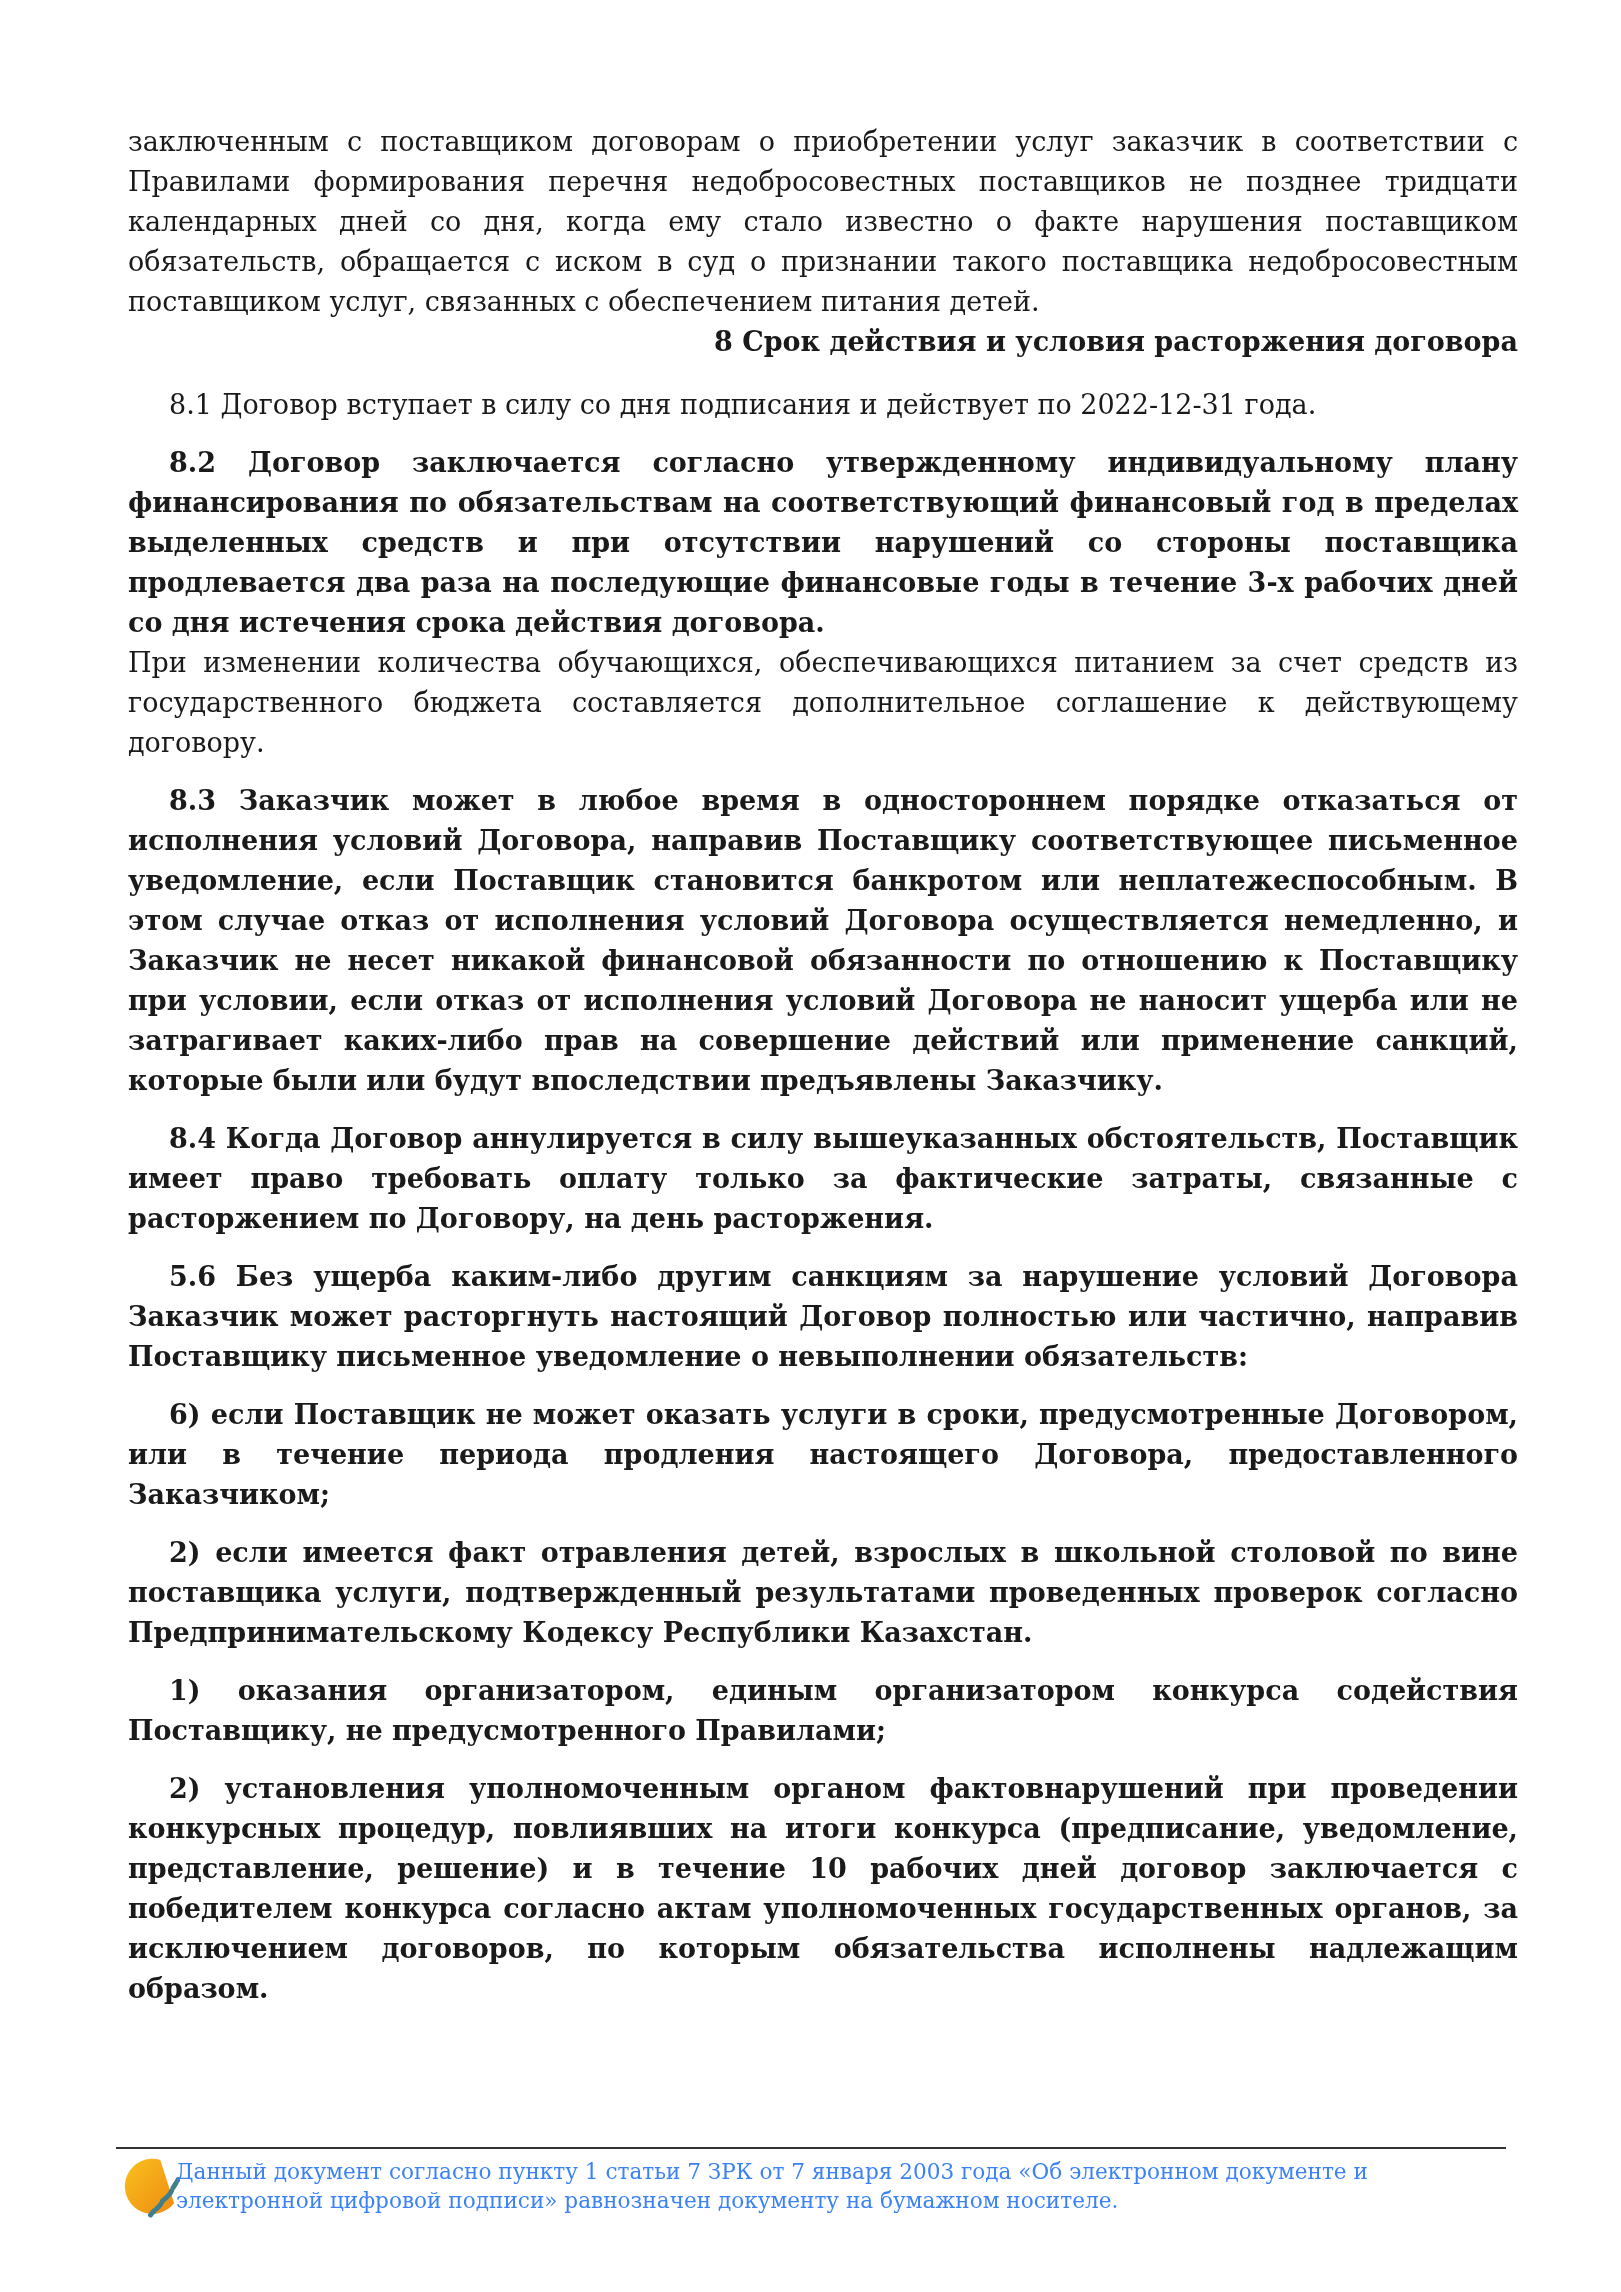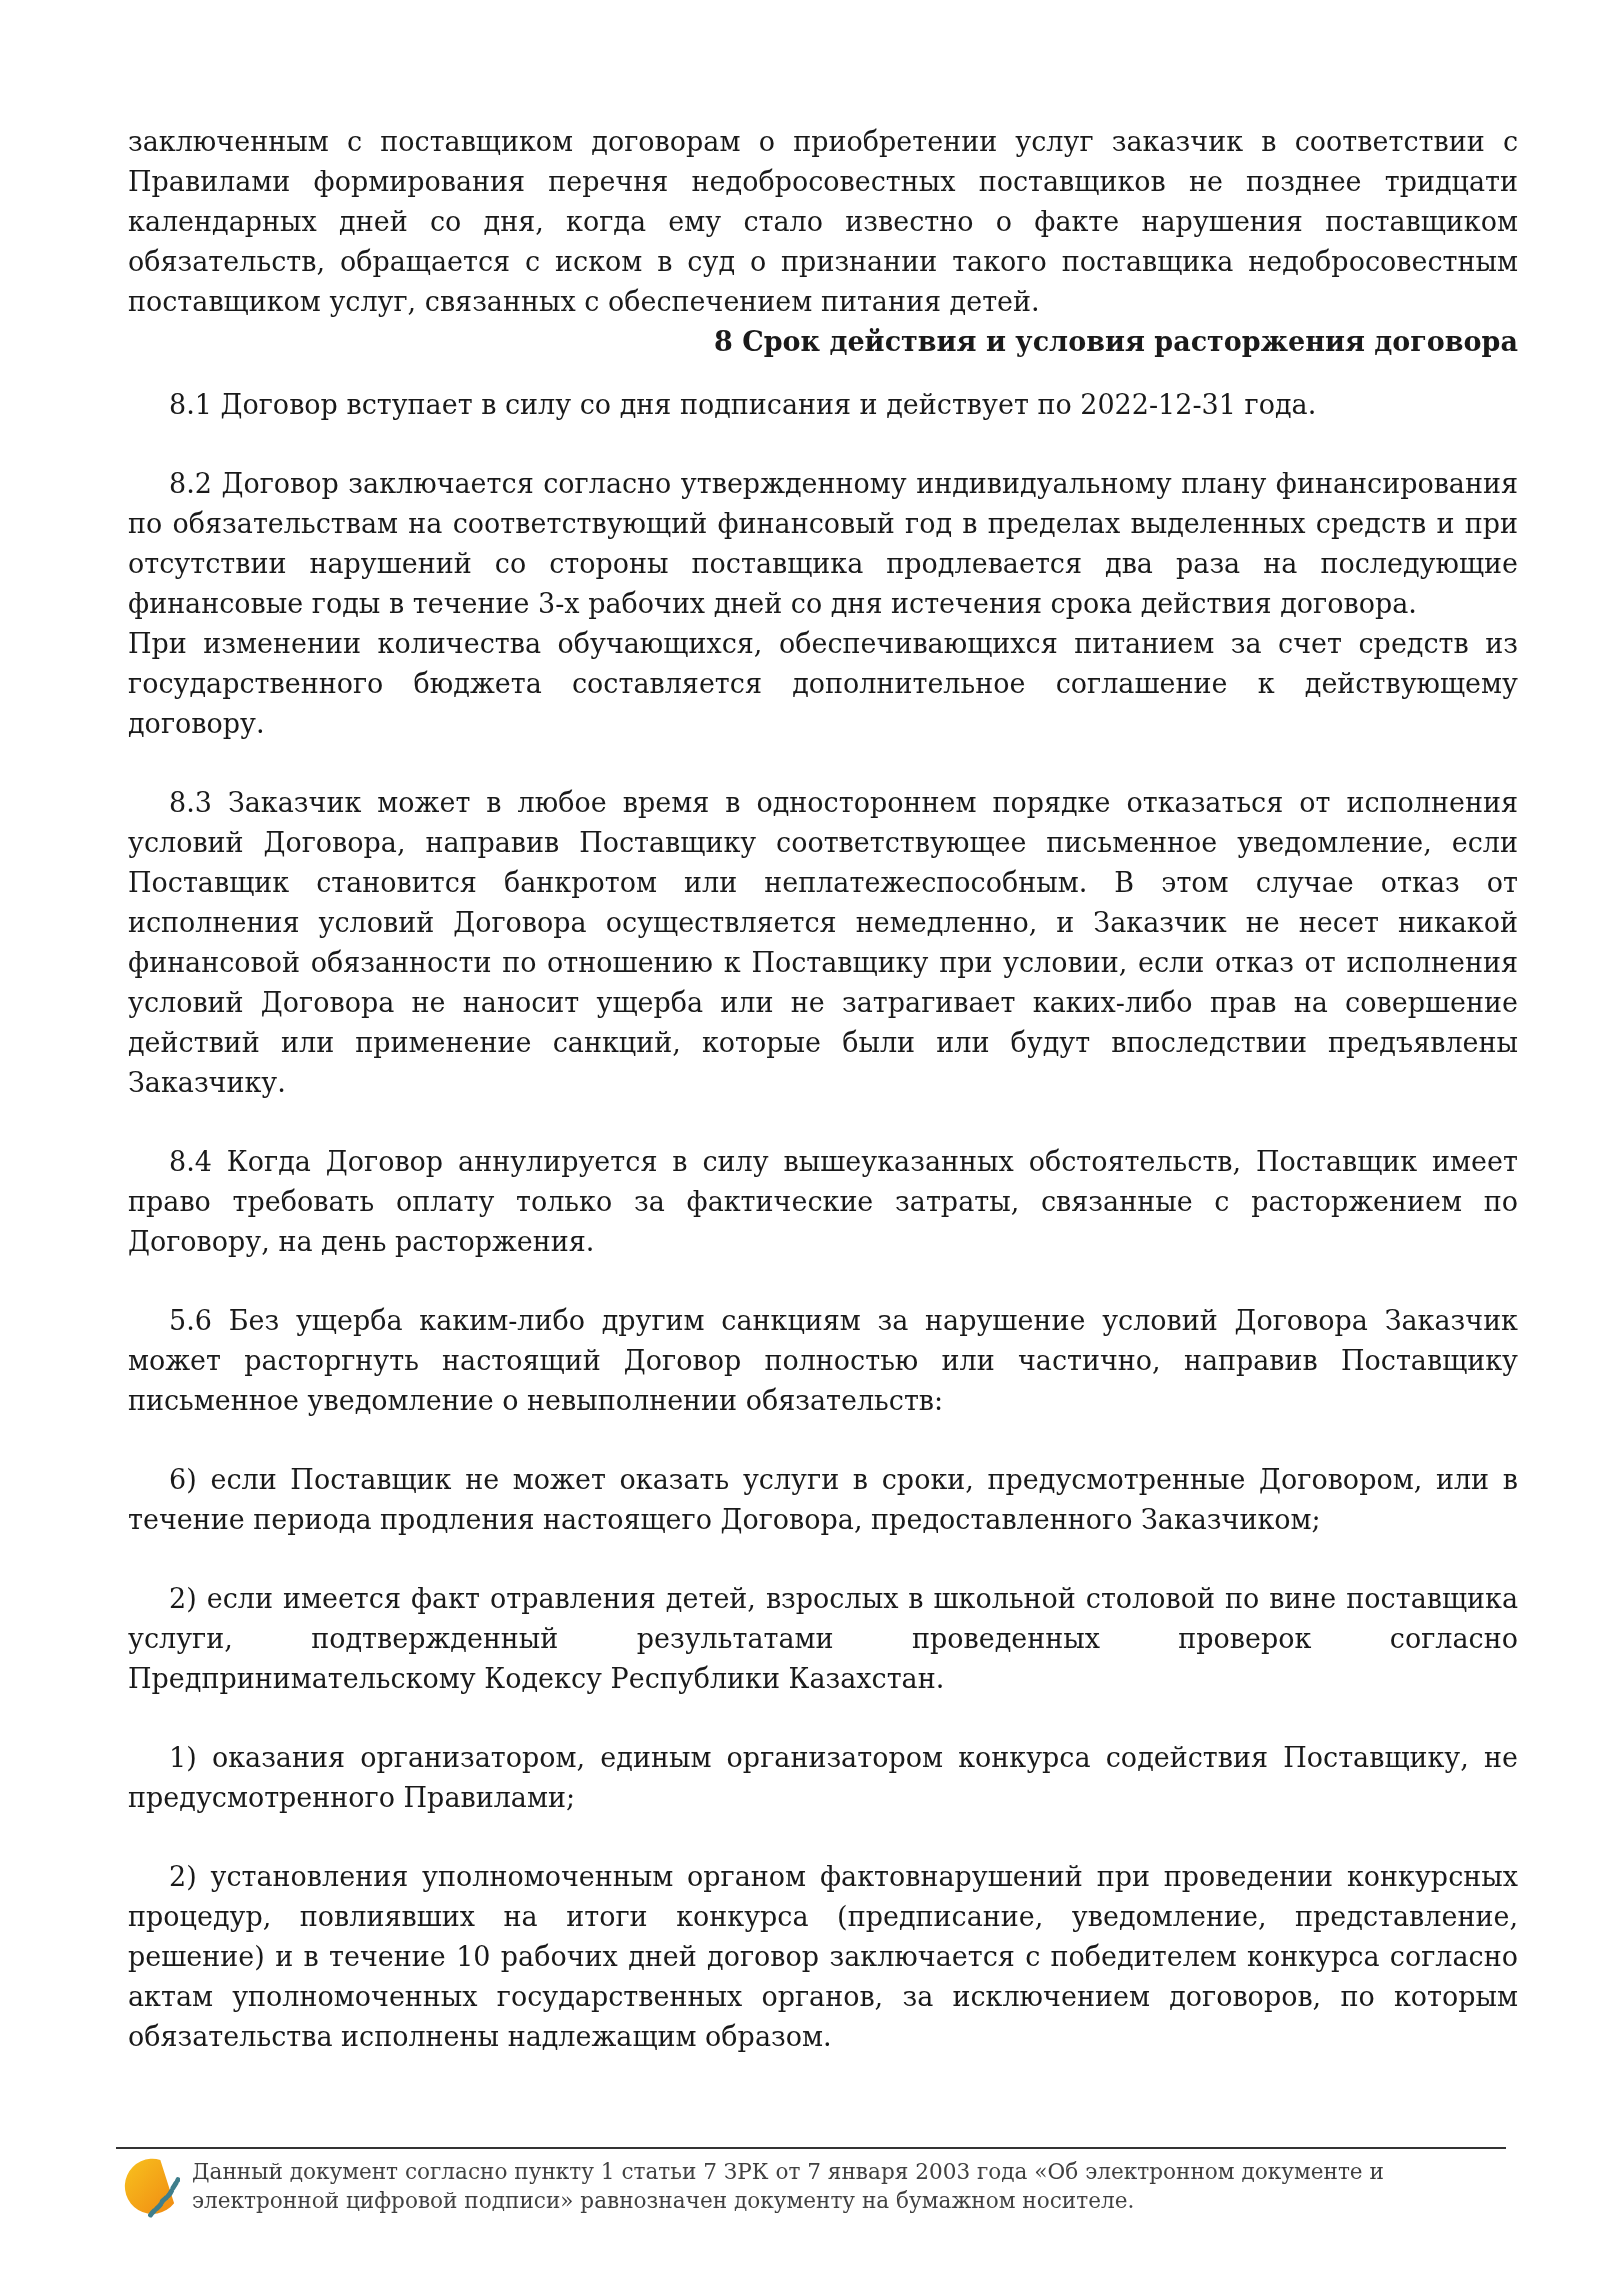--- a/index.html
+++ b/index.html
@@ -21,21 +21,21 @@
       top: 122px;
       width: 1390px;
     }
     .p {
       font-size: 27px;
       line-height: 40px;
       text-align: justify;
       margin: 0;
     }
     .indent { text-indent: 41px; }
-    .gap { margin-top: 39px; }
+    .gap { margin-top: 18px; font-weight: bold; }
     .heading {
       font-size: 27px;
       line-height: 40px;
       font-weight: bold;
       text-align: right;
       margin: 0 0 22.5px 0;
       padding-left: 5.9px;
     }
     .footer-rule {
       position: absolute;
@@ -54,26 +54,26 @@
     }
     .logo {
       position: absolute;
       left: 4.9px;
       top: 2px;
       width: 59px;
       height: 63px;
     }
     .footer-text {
       position: absolute;
-      left: 76px;
+      left: 60px;
       top: 2.9px;
       width: 1313px;
       font-size: 21.6px;
       line-height: 29px;
-      color: #404040;
+      color: #3b82f6;
     }
   </style>
 </head>
 <body>
 
 <div class="page">
 
   <p class="p">заключенным с поставщиком договорам о приобретении услуг заказчик в соответствии с Правилами формирования перечня недобросовестных поставщиков не позднее тридцати календарных дней со дня, когда ему стало известно о факте нарушения поставщиком обязательств, обращается с иском в суд о признании такого поставщика недобросовестным поставщиком услуг, связанных с обеспечением питания детей.</p>
 
   <h2 class="heading">8 Срок действия и условия расторжения договора</h2>

